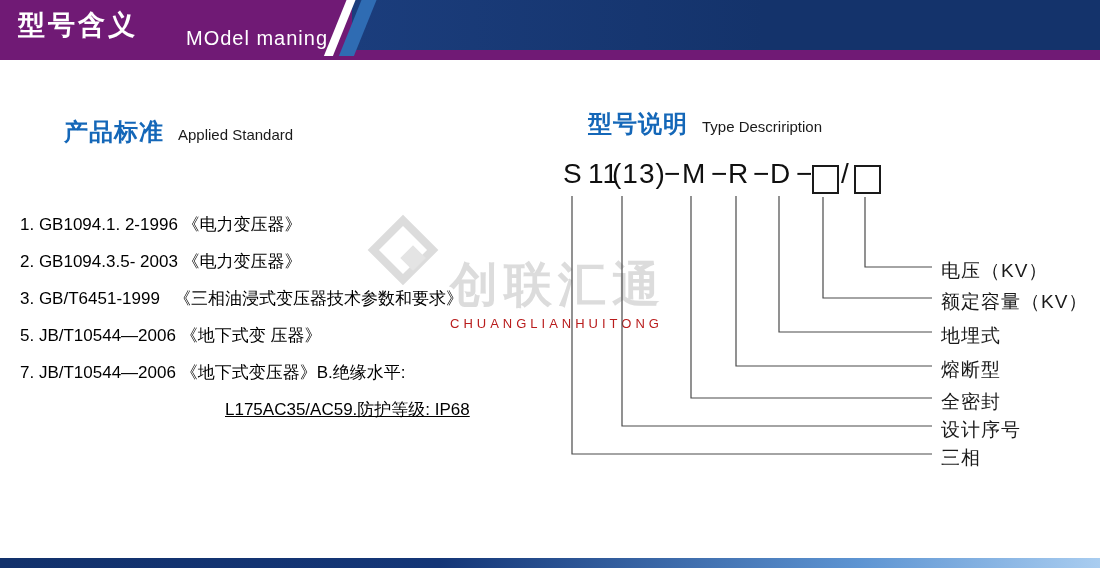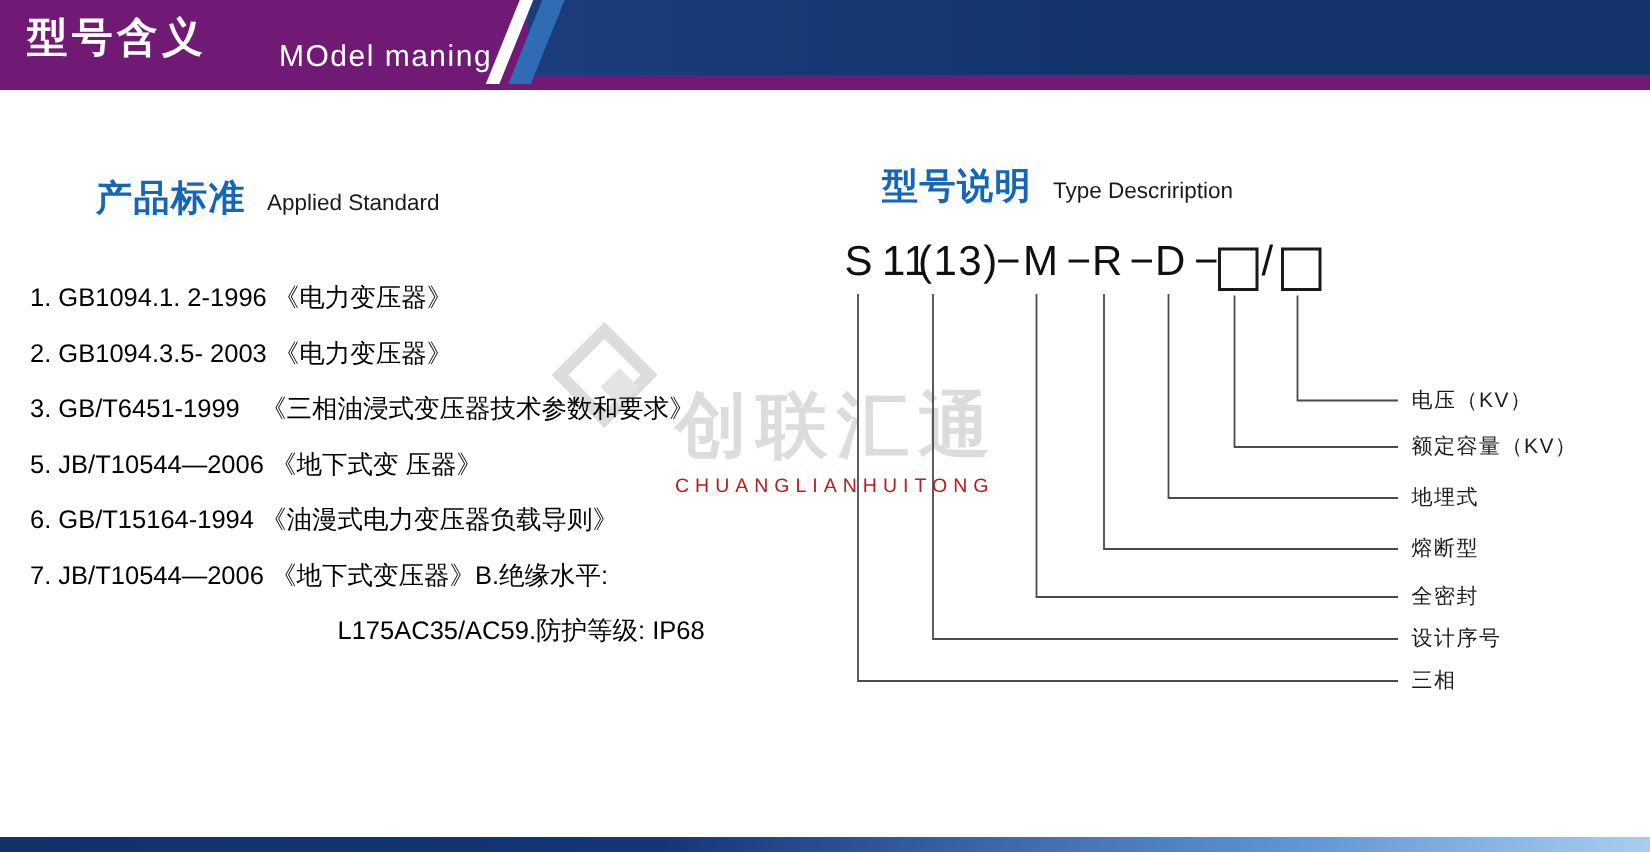--- a/index.html
+++ b/index.html
@@ -26,28 +26,28 @@
   .wm-text{display:flex;flex-direction:column;margin-top:44px;}
   .wm-cn{font-size:48px;font-weight:bold;color:#dcdcdc;letter-spacing:6px;line-height:1.1;}
   .wm-en{font-size:13px;color:#b91c1c;letter-spacing:4px;margin-top:4px;}
   
   .sec-title{position:absolute;display:flex;align-items:baseline;gap:14px;z-index:2;}
   .sec-cn{font-size:24px;font-weight:bold;color:#1467b8;letter-spacing:1px;}
   .sec-en{font-size:15px;color:#1a1a1a;}
   .left-title{left:20px;top:116px;margin-left:44px;}
   .right-title{left:560px;top:108px;margin-left:28px;}
   
-  .std-list{position:absolute;left:20px;top:180px;z-index:2;}
+  .std-list{position:absolute;left:20px;top:206px;z-index:2;}
   .std-row{height:37px;line-height:37px;font-size:17px;color:#000;white-space:pre;}
-  .std-row.cont{padding-left:205px;}
+  .std-row.cont{padding-left:205px;text-decoration:underline;}
   
   .model-part{position:absolute;top:158px;font-size:28px;color:#101010;font-weight:500;z-index:2;letter-spacing:1px;}
   .model-box{position:absolute;top:165px;width:23px;height:25px;border:2px solid #1a1a1a;background:#fff;z-index:2;}
   .diagram-svg{position:absolute;left:0;top:0;width:1100px;height:568px;z-index:1;pointer-events:none;}
-  .dg-label{position:absolute;left:941px;font-size:14px;color:#1a1a1a;z-index:2;letter-spacing:1px;}
+  .dg-label{position:absolute;left:941px;font-size:19px;color:#1a1a1a;z-index:2;letter-spacing:1px;}
 </style>
 </head>
 <body>
 
 <div class="top-bar">
   <div class="top-bar-right"></div>
   <div class="stripe-a"></div>
   <div class="stripe-b"></div>
   <div class="top-title">型号含义</div>
   <div class="top-sub">MOdel maning</div>
@@ -67,21 +67,20 @@
 <div class="sec-title left-title">
   <span class="sec-cn">产品标准</span>
   <span class="sec-en">Applied Standard</span>
 </div>
 
 <div class="std-list">
   <div class="std-row">1. GB1094.1. 2-1996 《电力变压器》</div>
   <div class="std-row">2. GB1094.3.5- 2003 《电力变压器》</div>
   <div class="std-row">3. GB/T6451-1999   《三相油浸式变压器技术参数和要求》</div>
   <div class="std-row">5. JB/T10544—2006 《地下式变 压器》</div>
-  <div class="std-row">6. GB/T15164-1994 《油漫式电力变压器负载导则》</div>
   <div class="std-row">7. JB/T10544—2006 《地下式变压器》B.绝缘水平:</div>
   <div class="std-row cont">L175AC35/AC59.防护等级: IP68</div>
 </div>
 
 <div class="sec-title right-title">
   <span class="sec-cn">型号说明</span>
   <span class="sec-en">Type Descriription</span>
 </div>
 
 <span class="model-part" style="left:563px">S</span>

